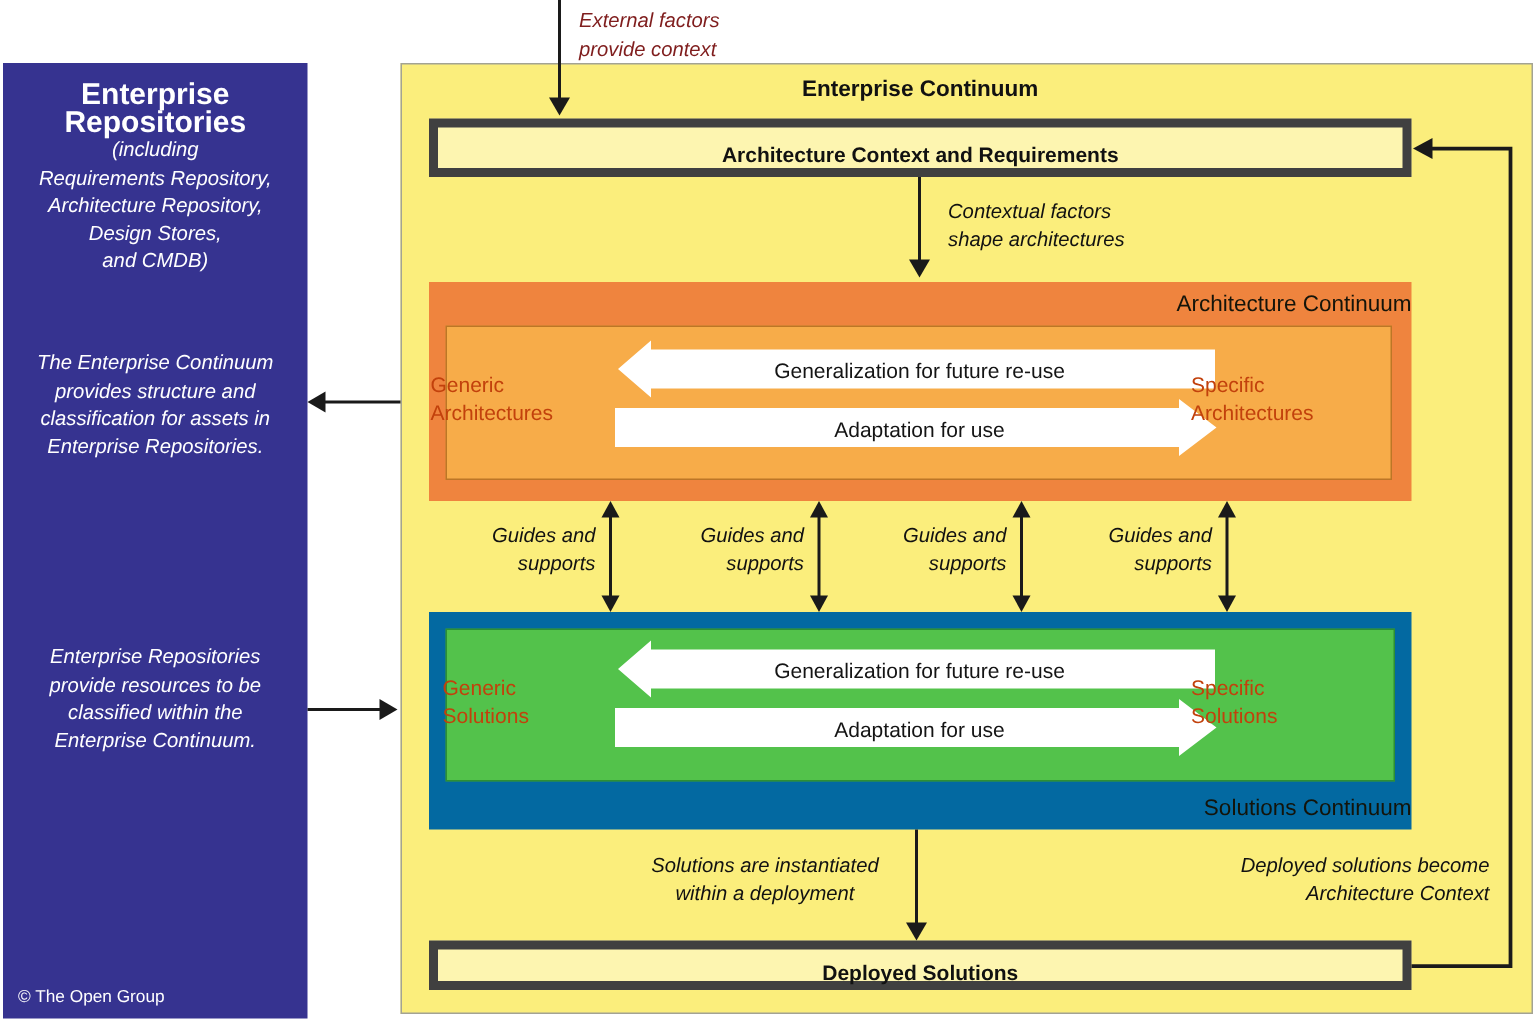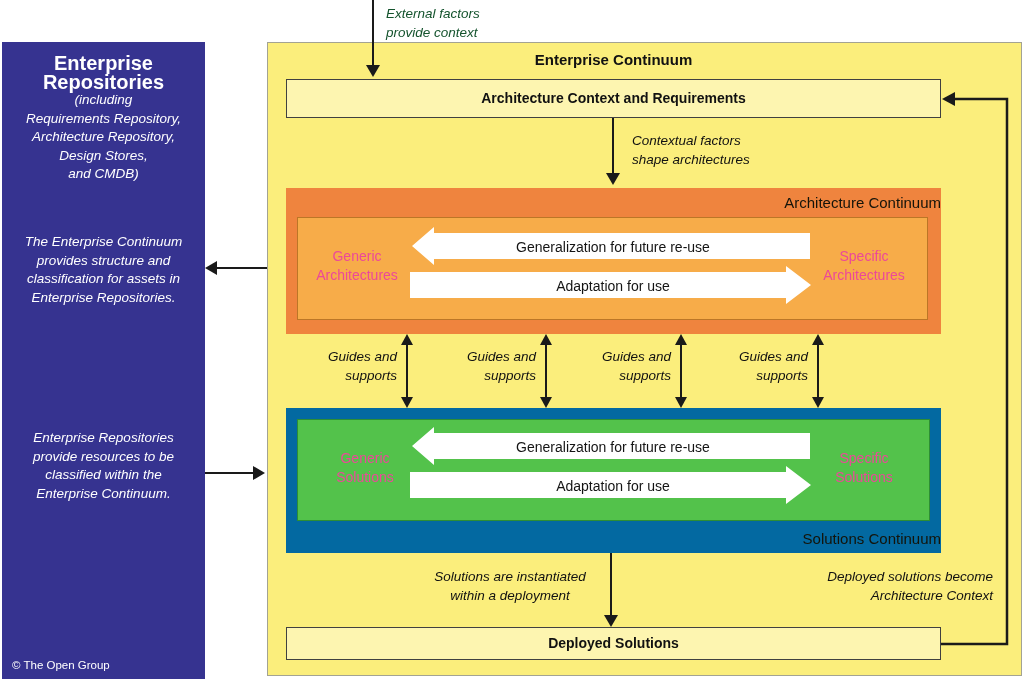--- a/index.html
+++ b/index.html
@@ -13,38 +13,38 @@
   .rt{text-align:right;}
 
   
   #blue-panel{left:2px;top:42px;width:203px;height:637px;background:#363390;color:#fff;z-index:1;}
   #blue-panel .abs{left:0;width:100%;}
   .bp-text{font-size:13.5px;line-height:18.5px;}
   #yellow-panel{left:267px;top:42px;width:755px;height:634px;background:#fbee7c;
                 border:1px solid #a3a393;box-sizing:border-box;z-index:1;}
 
   
-  .bar{left:286px;width:655px;background:#fdf5b0;border:1px solid #404040;box-sizing:border-box;
+  .bar{left:286px;width:655px;background:#fdf5b0;border:6px solid #404040;box-sizing:border-box;
        font-weight:bold;font-size:14px;text-align:center;z-index:2;}
   #context-bar{top:79px;height:39px;line-height:37px;}
   #deployed-bar{top:627px;height:33px;line-height:31px;}
 
   
   #arch-box{left:286px;top:188px;width:655px;height:146px;background:#ef843e;z-index:2;}
   #arch-inner{left:11px;top:29px;width:631px;height:103px;background:#f7ac49;
               border:1px solid rgba(140,75,10,.55);box-sizing:border-box;}
   #sol-box{left:286px;top:408px;width:655px;height:145px;background:#0369a1;z-index:2;}
   #sol-inner{left:11px;top:11px;width:633px;height:102px;background:#53c24b;
              border:1px solid rgba(0,80,25,.45);box-sizing:border-box;}
   .box-title{left:0;width:100%;text-align:right;font-weight:normal;font-size:15px;color:#14140a;}
 
   
   .lbl{font-size:13.5px;line-height:19px;z-index:6;}
   .band-lbl{font-size:14px;line-height:18px;text-align:center;z-index:6;color:#141414;}
-  .side-lbl{font-size:14px;line-height:18.5px;text-align:center;z-index:6;color:#ec4899;}
+  .side-lbl{font-size:14px;line-height:18.5px;z-index:6;color:#c2410c;}
   svg.overlay{position:absolute;left:0;top:0;z-index:5;pointer-events:none;}
   #copyright{font-size:11.5px;font-style:normal;}
 </style>
 </head>
 <body>
 
 <div id="canvas">
 
   <div id="blue-panel" class="abs">
     <div class="abs bp-text b ctr ml" style="top:12px;font-size:20px;">Enterprise
@@ -88,21 +88,21 @@
   </div>
   <div class="abs side-lbl ml" style="left:295px;top:449px;width:140px;">Generic
 Solutions</div>
   <div class="abs side-lbl ml" style="left:794px;top:449px;width:140px;">Specific
 Solutions</div>
   <div class="abs band-lbl" style="left:434px;top:438px;width:358px;">Generalization for future re-use</div>
   <div class="abs band-lbl" style="left:422px;top:477px;width:382px;">Adaptation for use</div>
 
   <div id="deployed-bar" class="abs bar">Deployed Solutions</div>
 
-  <div class="abs lbl it ml" style="left:386px;top:4px;color:#14532d;">External factors
+  <div class="abs lbl it ml" style="left:386px;top:4px;color:#7f1d1d;">External factors
 provide context</div>
   <div class="abs lbl it ml" style="left:632px;top:131px;font-style:italic;">Contextual factors
 shape architectures</div>
   <div class="abs lbl it rt ml" style="left:287px;top:347px;width:110px;">Guides and
 supports</div>
   <div class="abs lbl it rt ml" style="left:426px;top:347px;width:110px;">Guides and
 supports</div>
   <div class="abs lbl it rt ml" style="left:561px;top:347px;width:110px;">Guides and
 supports</div>
   <div class="abs lbl it rt ml" style="left:698px;top:347px;width:110px;">Guides and

